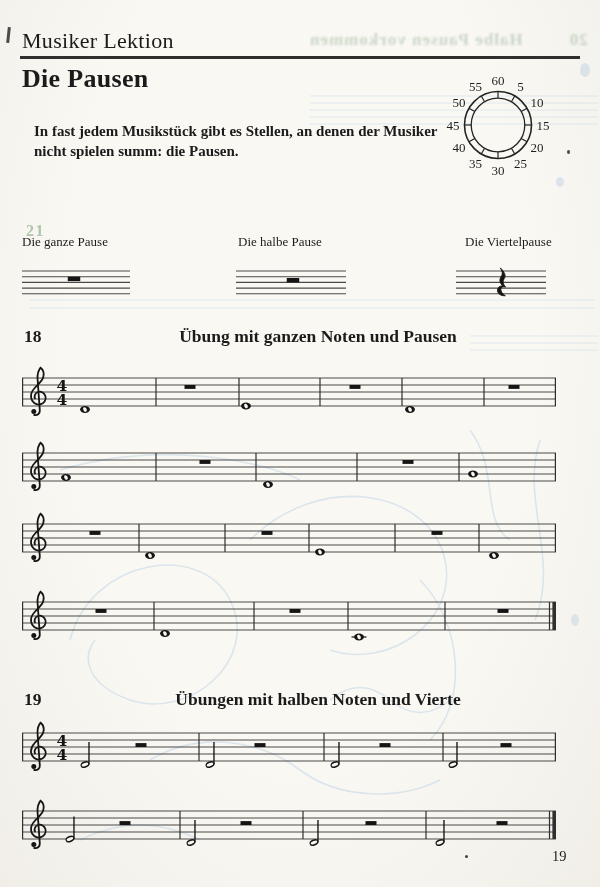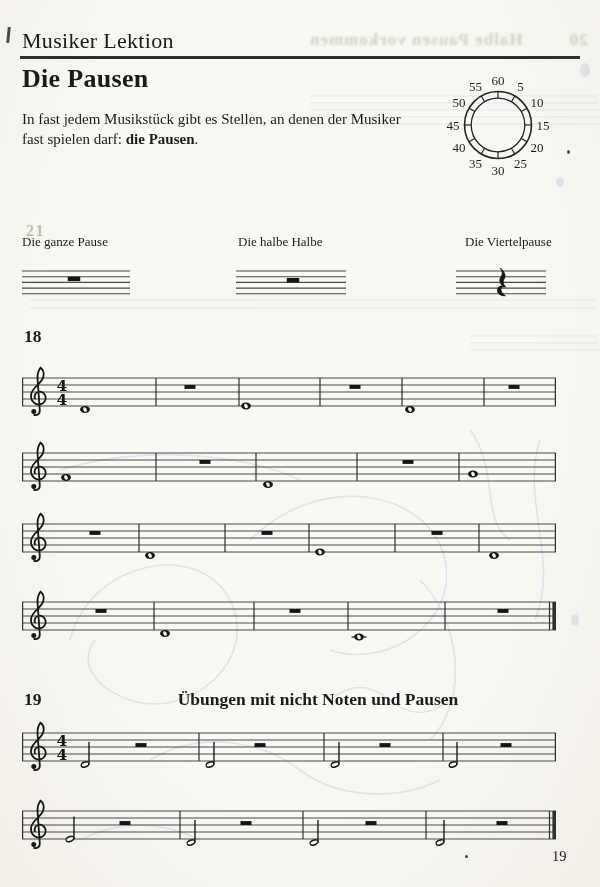--- a/index.html
+++ b/index.html
@@ -3,21 +3,21 @@
 <meta charset="utf-8">
 <style>
   html,body{margin:0;padding:0;background:#e8e6e0;}
   #page{position:relative;width:600px;height:887px;overflow:hidden;
         background:radial-gradient(ellipse at 50% 38%, #faf8f3 55%, #f0eee7 100%);
         font-family:"Liberation Serif",serif;color:#1b1b1b;}
   #bleed-art,#music{position:absolute;left:0;top:0;pointer-events:none;}
   .lesson{position:absolute;top:28px;left:22px;font-size:22px;letter-spacing:.3px;}
   .rule{position:absolute;top:56px;left:20px;width:560px;height:2.6px;background:#2e2e2e;}
   .main-title{position:absolute;top:64px;left:22px;margin:0;font-size:26px;font-weight:bold;letter-spacing:.3px;}
-  .intro{position:absolute;top:109px;left:22px;width:410px;margin:0;font-size:15px;line-height:20px;}
+  .intro{position:absolute;top:109px;left:22px;width:410px;margin:12px;font-size:15px;line-height:20px;font-weight:bold;}
   #dial{position:absolute;top:68px;left:428px;width:140px;height:115px;}
   .ex-label{position:absolute;top:218px;font-size:13px;margin-top:16px;}
   .ex-head{position:absolute;left:0;width:580px;text-align:center;font-weight:bold;font-size:17.5px;padding-left:28px;}
   .ex-num{position:absolute;left:24px;font-weight:bold;}
   .pagenum{position:absolute;top:848px;left:552px;font-size:14.5px;}
   .bleed-top{position:absolute;top:30px;right:12px;display:flex;gap:46px;transform:scaleX(-1);
              color:rgba(125,160,125,.38);font-weight:bold;font-size:17px;letter-spacing:1px;filter:blur(.8px);white-space:nowrap;}
   .bleed-mid{position:absolute;top:222px;left:26px;width:548px;display:flex;justify-content:space-between;
              color:rgba(104,150,104,.5);font-weight:bold;font-size:16px;letter-spacing:1.4px;filter:blur(.6px);white-space:nowrap;}
   .mark1{position:absolute;top:27px;left:7px;width:3px;height:16px;background:#2c2c2c;transform:rotate(6deg);opacity:.85;}
@@ -58,21 +58,21 @@
     <span>Halbe Pausen vorkommen</span>
   </div>
   <div class="bleed-mid">
     <span>21</span>
   </div>
 
   <div class="lesson">Musiker Lektion</div>
   <div class="rule"></div>
   <h1 class="main-title">Die Pausen</h1>
   <p class="intro"><span>In fast jedem Musikstück gibt es Stellen, an denen der Musiker</span><br>
-    <span>fast spielen darf: </span><b>die Pausen</b><span>.</span></p>
+    <span>nicht spielen summ: </span><b>die Pausen</b><span>.</span></p>
 
   <div id="dial"><svg width="140" height="115" viewBox="0 0 140 115">
         <circle cx="70" cy="57" r="33.5" fill="none" stroke="#232323" stroke-width="1.6"></circle>
         <circle cx="70" cy="57" r="26.8" fill="none" stroke="#232323" stroke-width="1.3"></circle>
         <line x1="70" y1="30.2" x2="70" y2="23.5" stroke="#232323" stroke-width="1.2"></line>
         <text x="70" y="16.5" text-anchor="middle" font-size="13px" font-family="&quot;Liberation Serif&quot;,serif" fill="#1e1e1e">60</text>
         <line x1="83.4" y1="33.79051917857704" x2="86.75" y2="27.988148973221303" stroke="#232323" stroke-width="1.2"></line>
         <text x="92.5" y="22.52885682970026" text-anchor="middle" font-size="13px" font-family="&quot;Liberation Serif&quot;,serif" fill="#1e1e1e">5</text>
         <line x1="93.20948082142296" y1="43.599999999999994" x2="99.01185102677869" y2="40.25" stroke="#232323" stroke-width="1.2"></line>
         <text x="108.97114317029974" y="39" text-anchor="middle" font-size="13px" font-family="&quot;Liberation Serif&quot;,serif" fill="#1e1e1e">10</text>
@@ -90,29 +90,30 @@
         <text x="31.028856829700274" y="84.00000000000003" text-anchor="middle" font-size="13px" font-family="&quot;Liberation Serif&quot;,serif" fill="#1e1e1e">40</text>
         <line x1="43.2" y1="57.00000000000001" x2="36.5" y2="57.00000000000001" stroke="#232323" stroke-width="1.2"></line>
         <text x="25" y="61.50000000000001" text-anchor="middle" font-size="13px" font-family="&quot;Liberation Serif&quot;,serif" fill="#1e1e1e">45</text>
         <line x1="46.79051917857704" y1="43.599999999999994" x2="40.98814897322131" y2="40.25" stroke="#232323" stroke-width="1.2"></line>
         <text x="31.02885682970026" y="39" text-anchor="middle" font-size="13px" font-family="&quot;Liberation Serif&quot;,serif" fill="#1e1e1e">50</text>
         <line x1="56.59999999999999" y1="33.79051917857705" x2="53.249999999999986" y2="27.988148973221314" stroke="#232323" stroke-width="1.2"></line>
         <text x="47.49999999999998" y="22.528856829700274" text-anchor="middle" font-size="13px" font-family="&quot;Liberation Serif&quot;,serif" fill="#1e1e1e">55</text>
       </svg></div>
 
   <div class="ex-label" style="left:22px">Die ganze Pause</div>
-  <div class="ex-label" style="left:238px">Die halbe Halbe</div>
+  <div class="ex-label" style="left:238px">Die halbe Pause</div>
   <div class="ex-label" style="left:465px">Die Viertelpause</div>
 
   <div class="ex-head" style="top:326px">
     <span class="ex-num">18</span>
+    <span>Übung mit ganzen Noten und Pausen</span>
   </div>
   <div class="ex-head" style="top:689px">
     <span class="ex-num">19</span>
-    <span>Übungen mit nicht Noten und Pausen</span>
+    <span>Übungen mit halben Noten und Vierte</span>
   </div>
 
   <svg id="music" width="600" height="887">
       <g>
         <line x1="22" y1="271" x2="130" y2="271" stroke="#4a4a4a" stroke-width="1.1"></line>
         <line x1="22" y1="276.7" x2="130" y2="276.7" stroke="#4a4a4a" stroke-width="1.1"></line>
         <line x1="22" y1="282.4" x2="130" y2="282.4" stroke="#4a4a4a" stroke-width="1.1"></line>
         <line x1="22" y1="288.1" x2="130" y2="288.1" stroke="#4a4a4a" stroke-width="1.1"></line>
         <line x1="22" y1="293.8" x2="130" y2="293.8" stroke="#4a4a4a" stroke-width="1.1"></line>
         <rect x="67.75" y="276.7" width="12.5" height="4.4" fill="#151515"></rect>

